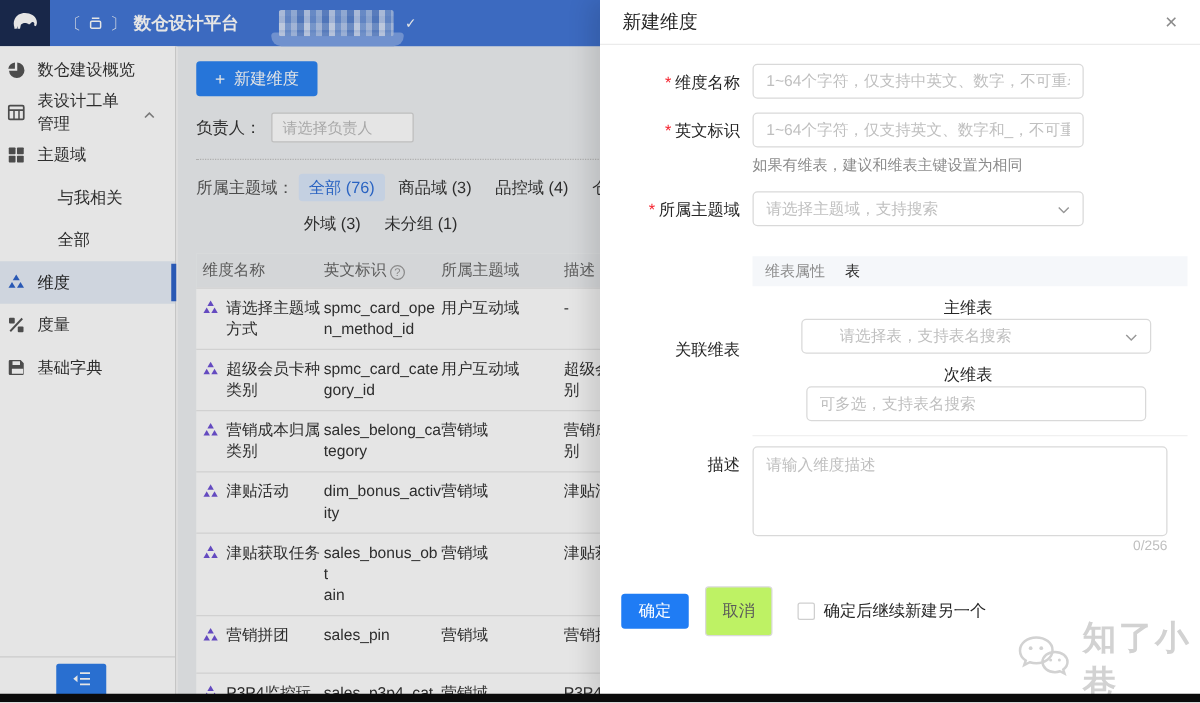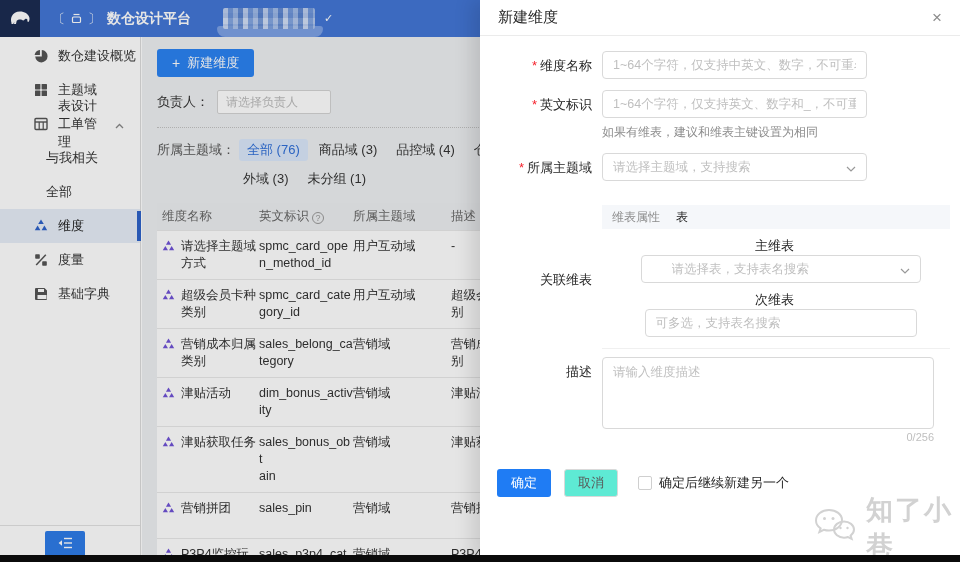--- a/index.html
+++ b/index.html
@@ -17,21 +17,21 @@
   .redacted { position:relative; width:92px; height:21px; border-radius:2px;
     background-image:
       repeating-linear-gradient(90deg, rgba(255,255,255,.55) 0 5px, rgba(120,156,219,.65) 5px 10px, rgba(196,212,240,.6) 10px 15px, rgba(90,130,200,.55) 15px 20px),
       repeating-linear-gradient(0deg, rgba(150,180,230,.5) 0 5px, rgba(230,238,250,.55) 5px 11px, rgba(110,150,215,.5) 11px 16px);
   }
   .ws-check { position:relative; color:#fff; margin-left:9px; font-size:11px; }
 
   
   .sidebar { position:absolute; top:37px; left:0; width:141px; bottom:0; background:#fff; border-right:1px solid #dcdcdc; z-index:1; }
   .side-list { padding-top:2px; }
-  .side-item { position:relative; height:34px; display:flex; align-items:center; gap:10px; padding-left:34px; font-size:13px; color:#333; cursor:pointer; }
+  .side-item { position:relative; height:34px; display:flex; align-items:center; gap:10px; padding-left:6px; font-size:13px; color:#333; cursor:pointer; }
   .side-item.child { padding-left:46px; }
   .side-item.sel { background:#e7eef8; color:#222;font-family:Liberation Serif, serif; }
   .side-item.sel::after { content:""; position:absolute; right:-1px; top:2px; bottom:2px; width:4px; background:#2e62c9; }
   .side-item .caret { margin-left:auto; margin-right:16px; }
   .side-ic { width:14px; height:14px; flex:none; display:flex; }
   .sidebar-foot { position:absolute; left:0; right:0; bottom:0; height:37px; border-top:1px solid #e3e3e3; background:#fff; display:flex; align-items:center; padding-left:45px; }
   .collapse-btn { width:40px; height:26px; background:#2e7ce8; border:none; border-radius:2px; display:flex; align-items:center; justify-content:center; cursor:pointer; }
 
   
   .content { position:absolute; top:37px; left:142px; right:0; bottom:0; background:#eef0f2; z-index:0; }
@@ -81,21 +81,21 @@
   .assoc-attr-value { color:#262626; }
   .assoc-row { display:flex; align-items:center; margin-top:8px;flex-direction:column; }
   .assoc-row .albl { width:42px; flex:none; font-size:13px; color:#262626; }
   .assoc-row .ibox { margin-left:9px; }
   .w280 { width:280px;padding-left:30px; } .w272 { width:272px;font-family:Liberation Serif, serif; }
   .assoc-divider { border-top:1px solid #f0f0f0; margin-top:11px; width:348px; }
   .tbox { width:332px; height:72px; border:1px solid #d9d9d9; border-radius:4px; padding:6px 10px; font-size:12.5px; color:#bfbfbf; cursor:text; }
   .counter { width:332px; text-align:right; font-size:11px; color:#bfbfbf; margin-top:2px; }
   .d-foot { display:flex; align-items:center; margin-top:26px; padding-left:17px; }
   .btn-confirm { min-width:54px; height:28px; background:#1f7cf4; color:#fff; border:none; border-radius:3px; font-size:13px; cursor:pointer; }
-  .btn-cancel { margin-left:13px; height:28px; padding:0 13px; background:#5eead4; color:#595959; border:1px solid #d9d9d9; border-radius:3px; font-size:13px; cursor:pointer; }
+  .btn-cancel { margin-left:13px; height:40px; padding:0 13px; background:#bef264; color:#595959; border:1px solid #d9d9d9; border-radius:3px; font-size:13px; cursor:pointer; }
   .cb { margin-left:20px; width:14px; height:14px; border:1px solid #cfcfcf; border-radius:2px; background:#fff; flex:none; cursor:pointer; }
   .cb-label { margin-left:7px; font-size:13px; color:#262626; }
 
   
   .watermark { position:absolute; left:811px; top:492px; z-index:20; display:flex; align-items:center; gap:9px; color:#d2d2d2; font-size:27px; font-weight:bold; letter-spacing:2px; text-shadow:1px 1px 0 #fff; pointer-events:none; }
   .bottom-bar { position:absolute; left:0; right:0; bottom:0; height:7px; background:#0b0b0b; z-index:40; }
 </style>
 </head>
 <body>
 
@@ -134,45 +134,45 @@
           <svg width="14" height="14" viewBox="0 0 14 14">
               <path fill="#555" d="M7.8 1a6.2 6.2 0 1 1-6.6 6.6h6.6V1z"></path>
               <path fill="#555" d="M6 .9A6.2 6.2 0 0 0 .6 6h5.3L6 .9z"></path>
             </svg>
         </span>
         <span>数仓建设概览</span>
       </div>
       <div class="side-item">
         <span class="side-ic">
           <svg width="14" height="14" viewBox="0 0 14 14">
+              <rect x="1" y="1.5" width="12" height="11" rx="1" fill="none" stroke="#555" stroke-width="1.4"></rect>
+              <line x1="1" y1="5" x2="13" y2="5" stroke="#555" stroke-width="1.4"></line>
+              <line x1="5.2" y1="5" x2="5.2" y2="12.5" stroke="#555" stroke-width="1.2"></line>
+              <line x1="9.2" y1="5" x2="9.2" y2="12.5" stroke="#555" stroke-width="1.2"></line>
+            </svg>
+        </span>
+        <span>表设计工单管理</span>
+        <span class="caret">
+          <svg width="9" height="6" viewBox="0 0 9 6">
+              <path d="M1 5l3.5-3.5L8 5" fill="none" stroke="#888" stroke-width="1.3"></path>
+            </svg>
+        </span>
+      </div>
+      <div class="side-item">
+        <span class="side-ic">
+          <svg width="14" height="14" viewBox="0 0 14 14">
               <g fill="#555">
                 <rect x="1" y="1" width="5.4" height="5.4" rx=".6"></rect>
                 <rect x="7.6" y="1" width="5.4" height="5.4" rx=".6"></rect>
                 <rect x="1" y="7.6" width="5.4" height="5.4" rx=".6"></rect>
                 <rect x="7.6" y="7.6" width="5.4" height="5.4" rx=".6"></rect>
               </g>
             </svg>
         </span>
         <span>主题域</span>
-      </div>
-      <div class="side-item">
-        <span class="side-ic">
-          <svg width="14" height="14" viewBox="0 0 14 14">
-              <rect x="1" y="1.5" width="12" height="11" rx="1" fill="none" stroke="#555" stroke-width="1.4"></rect>
-              <line x1="1" y1="5" x2="13" y2="5" stroke="#555" stroke-width="1.4"></line>
-              <line x1="5.2" y1="5" x2="5.2" y2="12.5" stroke="#555" stroke-width="1.2"></line>
-              <line x1="9.2" y1="5" x2="9.2" y2="12.5" stroke="#555" stroke-width="1.2"></line>
-            </svg>
-        </span>
-        <span>表设计工单管理</span>
-        <span class="caret">
-          <svg width="9" height="6" viewBox="0 0 9 6">
-              <path d="M1 5l3.5-3.5L8 5" fill="none" stroke="#888" stroke-width="1.3"></path>
-            </svg>
-        </span>
       </div>
       <div class="side-item child">
         <span>与我相关</span>
       </div>
       <div class="side-item child">
         <span>全部</span>
       </div>
       <div class="side-item sel">
         <span class="side-ic">
           <svg width="14" height="13" viewBox="0 0 14 13">

